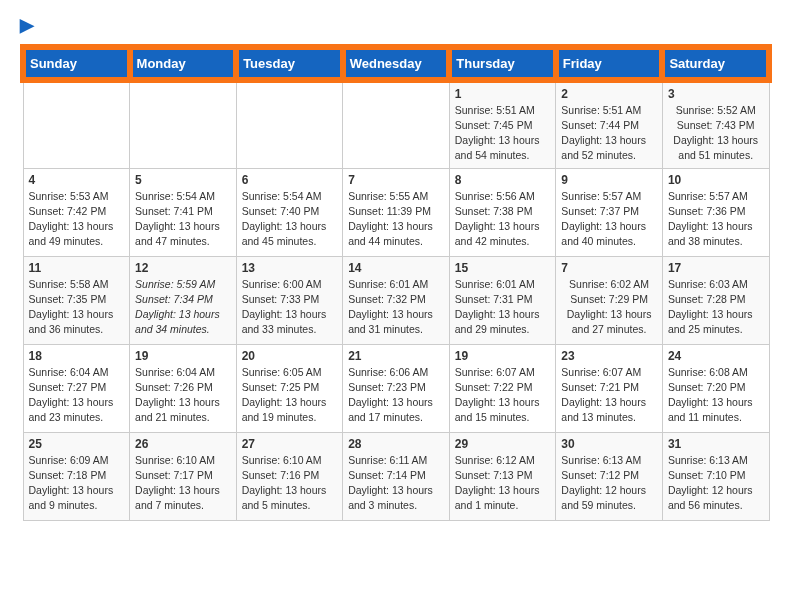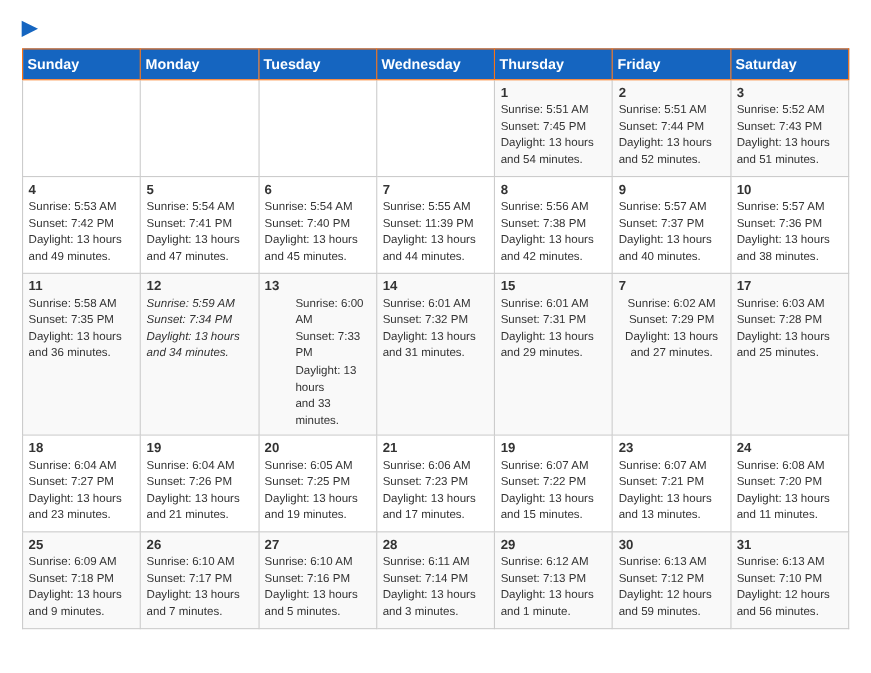--- a/index.html
+++ b/index.html
@@ -54,21 +54,21 @@
       margin-top: 8px;
       table-layout: fixed;
     }
     thead th {
       background-color: #1565c0;
       color: #fff;
       font-size: 13px;
       font-weight: bold;
       padding: 6px 4px;
       text-align: left;
-      border: 1px solid #f97316;
+      border: 6px solid #f97316;
     }
     tbody td {
       border: 1px solid #ccc;
       vertical-align: top;
       padding: 4px 5px;
       font-size: 10.5px;
       color: #333;
       height: 88px;
       background: #fff;
     }
@@ -138,21 +138,21 @@
           </td>
           <td>
             <span class="day-num">2</span>
             <div class="day-info" style="white-space: pre-line;">Sunrise: 5:51 AM
 Sunset: 7:44 PM
 Daylight: 13 hours
 and 52 minutes.</div>
           </td>
           <td>
             <span class="day-num">3</span>
-            <div class="day-info" style="white-space: pre-line;">Sunrise: 5:52 AM
+            <div class="day-info" style="white-space: pre-line; text-align: center;">Sunrise: 5:52 AM
 Sunset: 7:43 PM
 Daylight: 13 hours
 and 51 minutes.</div>
           </td>
         </tr>
         <tr>
           <td>
             <span class="day-num">4</span>
             <div class="day-info" style="white-space: pre-line;">Sunrise: 5:53 AM
 Sunset: 7:42 PM
@@ -212,21 +212,21 @@
           </td>
           <td>
             <span class="day-num">12</span>
             <div class="day-info" style="white-space: pre-line; font-style: italic;">Sunrise: 5:59 AM
 Sunset: 7:34 PM
 Daylight: 13 hours
 and 34 minutes.</div>
           </td>
           <td>
             <span class="day-num">13</span>
-            <div class="day-info" style="white-space: pre-line; margin-left: 28px;">Sunrise: 6:00 AM
+            <div class="day-info" style="white-space: pre-line;">Sunrise: 6:00 AM
 Sunset: 7:33 PM
 Daylight: 13 hours
 and 33 minutes.</div>
           </td>
           <td>
             <span class="day-num">14</span>
             <div class="day-info" style="white-space: pre-line;">Sunrise: 6:01 AM
 Sunset: 7:32 PM
 Daylight: 13 hours
 and 31 minutes.</div>

